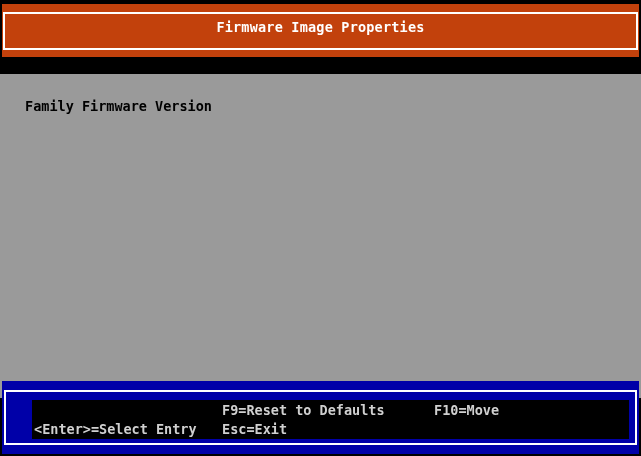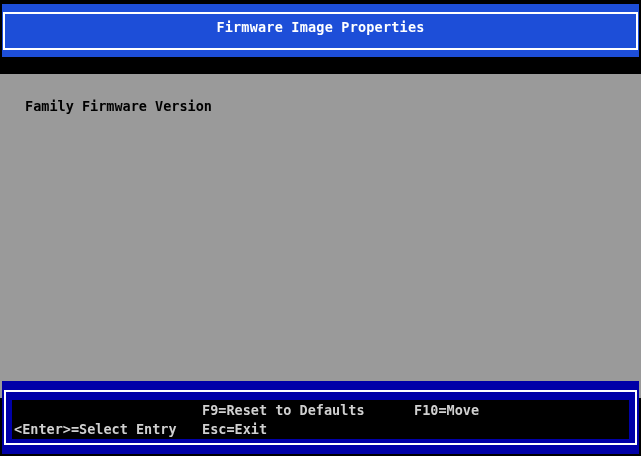--- a/index.html
+++ b/index.html
@@ -18,21 +18,21 @@
     -webkit-font-smoothing: none;
   }
 
   
   .header {
     position: absolute;
     top: 4px;
     left: 2px;
     width: 637px;
     height: 53px;
-    background: #1d4ed8;
+    background: #c2410c;
     box-sizing: border-box;
     padding: 8px 1px 7px 1px;
   }
   .header-inner {
     height: 100%;
     box-sizing: border-box;
     border: 2px solid #ffffff;
     display: flex;
     align-items: center;
     justify-content: center;
@@ -90,20 +90,21 @@
     background: #000000;
     color: #d0d0d0;
     font-size: 13.5px;
     display: grid;
     grid-template-columns: 188px 212px 1fr;
     grid-auto-rows: 19px;
     padding: 1px 0 0 2px;
     line-height: 19px;
     white-space: pre;
     overflow: hidden;
+    margin-left: 20px;
   }
   .hint-cell { overflow: hidden; }
 </style>
 </head>
 <body>
 
 <div class="screen">
 
   <div class="header">
     <div class="header-inner">

